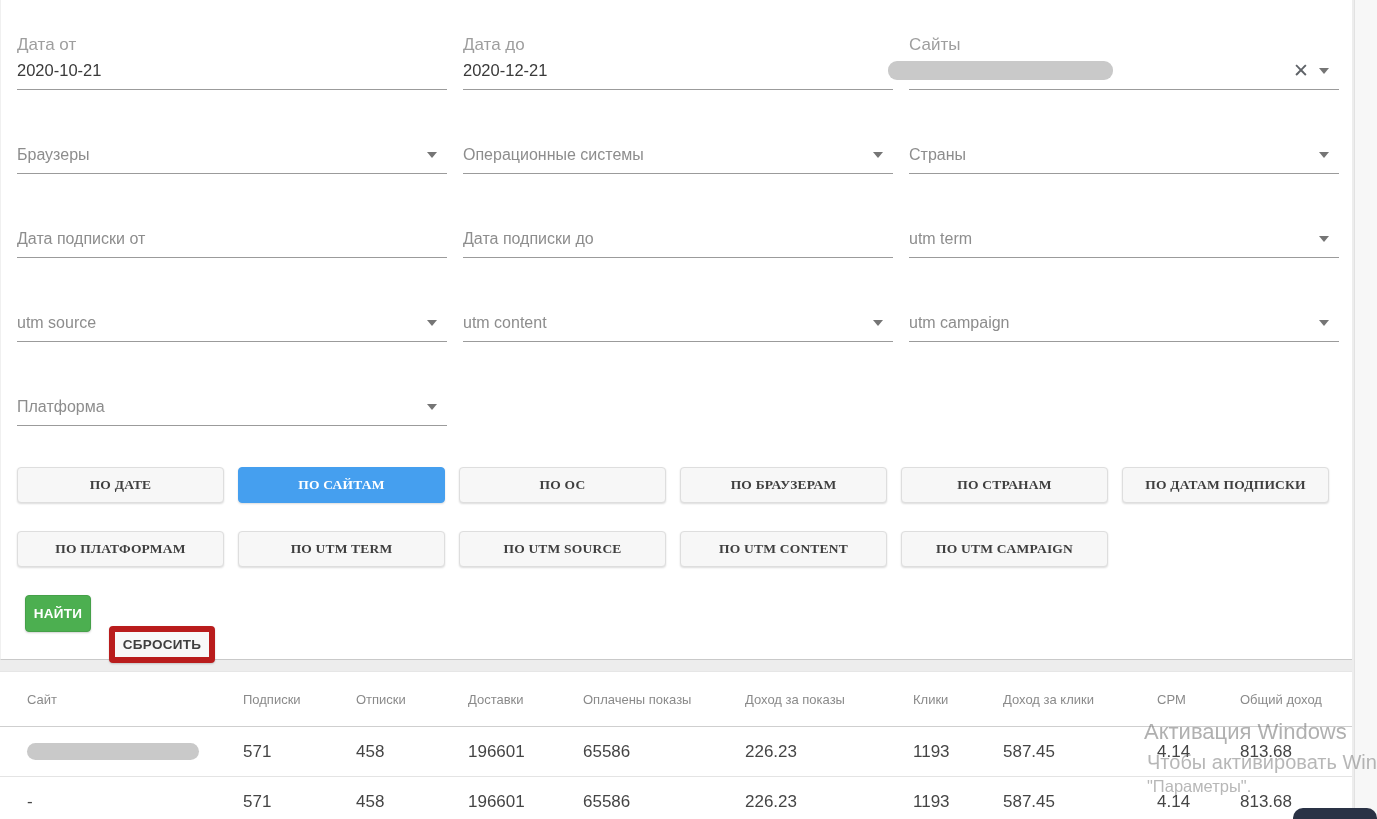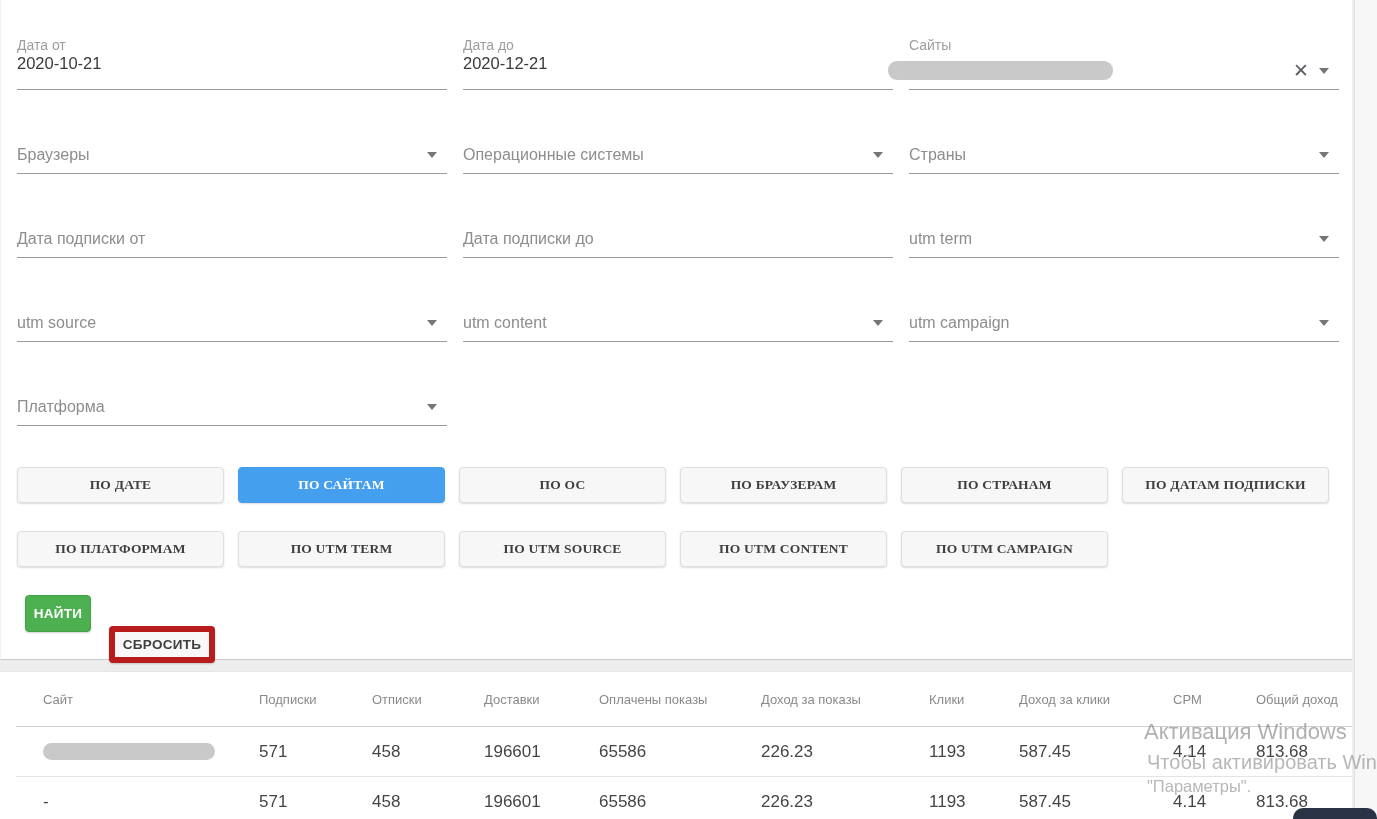--- a/index.html
+++ b/index.html
@@ -27,22 +27,22 @@
 
   
   .field { position:absolute; width:430px; border-bottom:1px solid #9b9b9b; }
   .c1 { left:16px; } .c2 { left:462px; } .c3 { left:908px; }
   .fr1 { top:38px; height:52px; }
   .fr2 { top:134px; height:40px; }
   .fr3 { top:218px; height:40px; }
   .fr4 { top:302px; height:40px; }
   .fr5 { top:386px; height:40px; }
 
-  .flabel { font-size:14px; color:#9e9e9e; line-height:14px; }
-  .fvalue { font-size:16.5px; color:#3a3a3a; line-height:22px; }
+  .flabel { font-size:17px; color:#9e9e9e; line-height:14px; }
+  .fvalue { font-size:16.5px; color:#3a3a3a; line-height:22px; margin-top:7px; }
   .fplaceholder {
     position:absolute; left:0; bottom:9px; font-size:16px; color:#8d8d8d; line-height:19px;
   }
   .dd-arrow {
     position:absolute; right:10px; bottom:15px; width:0; height:0;
     border-left:5px solid transparent; border-right:5px solid transparent;
     border-top:6px solid #757575;
   }
   .clear-x {
     position:absolute; right:30px; bottom:8px; font-size:19px; color:#5f6368;
@@ -73,21 +73,20 @@
   }
   .btn-search { width:66px; background:#4caf50; border:1px solid #45a049; color:#fff; }
   .btn-reset  { width:106px; background:#f8f8f8; border:6px solid #b91c1c; color:#3f3f3f;margin-top:31px; }
 
   
   .tbl { width:1352px; }
   .tbl-row {
     display:grid; padding:0 0 0 27px;
     grid-template-columns:216px 113px 112px 115px 162px 168px 90px 154px 83px 1fr;
     align-items:center;
-    margin-left:16px;
   }
   .tbl-head { height:55px; border-bottom:1px solid #cfcfcf; }
   .tbl-head .cell { font-size:13px; color:#8a8a8a; }
   .tbl-data { height:50px; border-bottom:1px solid #e4e4e4; }
   .tbl-data .cell { font-size:17px; color:#454545; }
   .site-pill { width:172px; height:17px; }
 
   
   .watermark { position:absolute; pointer-events:none; white-space:nowrap; z-index:5; }
   .wm1 { left:1144px; top:719px; font-size:22px; color:rgba(112,112,112,0.55); }

